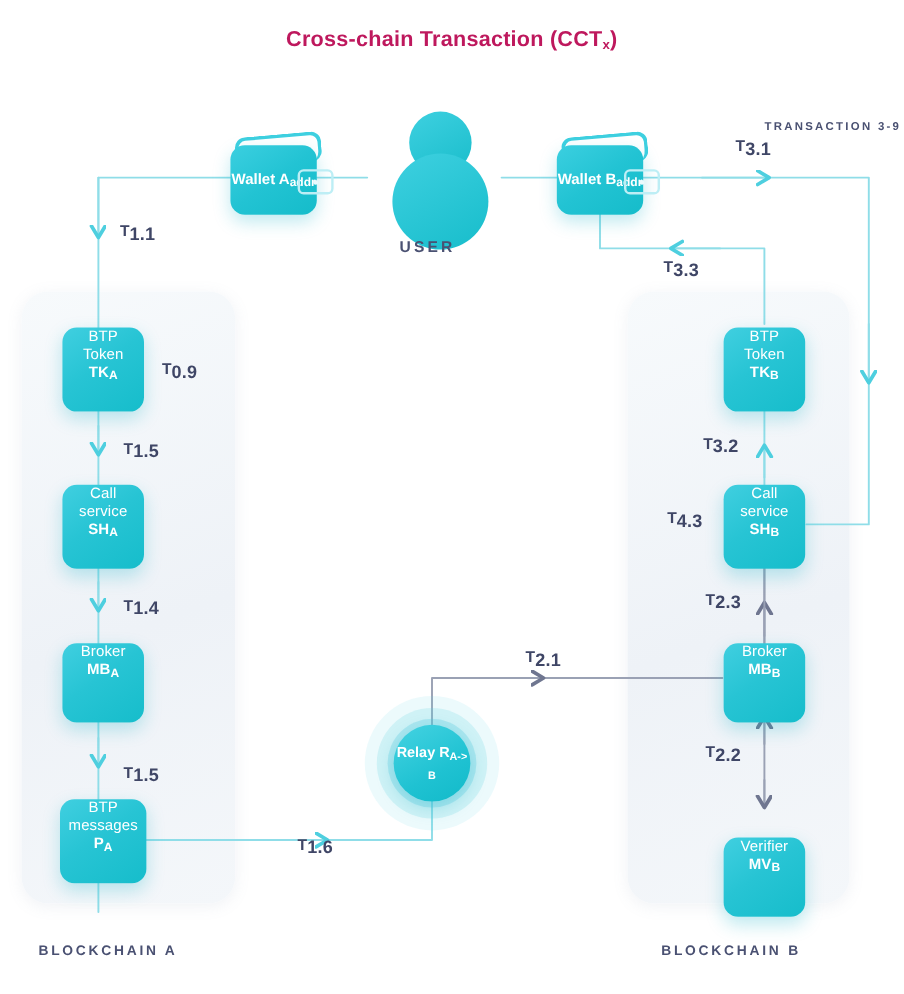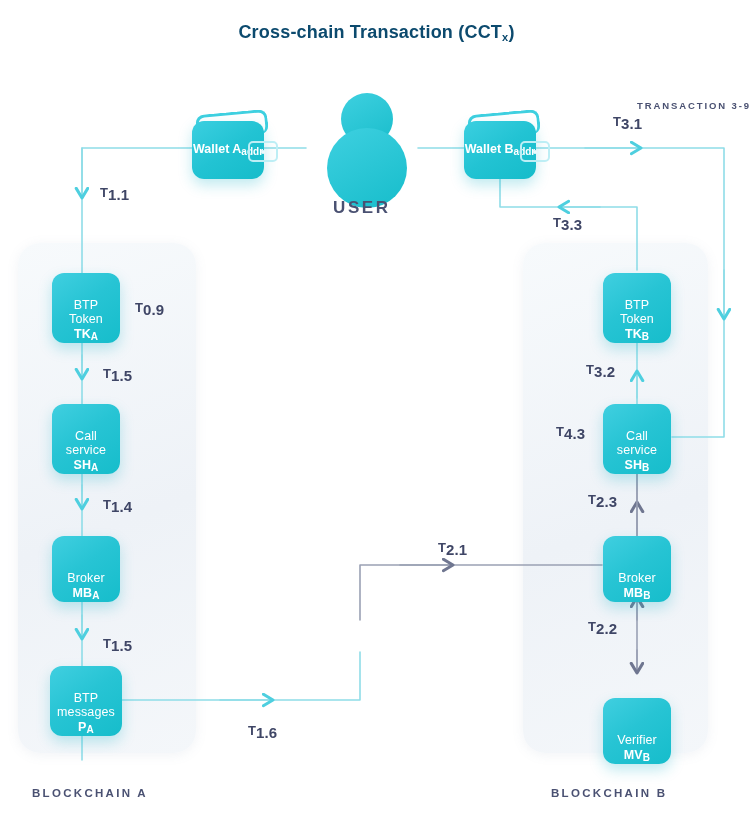--- a/index.html
+++ b/index.html
@@ -9,41 +9,41 @@
     font-family:"Liberation Sans", sans-serif;
     position:relative;
     overflow:hidden;
     color:#3d4466;
   }
   #stage{position:absolute;left:0;top:0;width:753px;height:828px;}
   svg#wires{position:absolute;left:0;top:0;width:753px;height:828px;pointer-events:none;}
 
   .title{
     position:absolute;left:0;top:22px;width:753px;text-align:center;
-    font-size:18px;font-weight:bold;color:#0c4a6e;letter-spacing:.2px;
+    font-size:18px;font-weight:bold;color:#be185d;letter-spacing:.2px;
   }
   .title sub{font-size:11px;font-weight:bold;vertical-align:-3px;}
 
   
   .panel{
     position:absolute;border-radius:22px;
     background:linear-gradient(160deg,#f7fafc 0%,#eef2f7 55%,#f4f7fa 100%);
     box-shadow:0 2px 12px rgba(120,140,170,.10);
   }
   .panel-label{
     position:absolute;font-size:11.5px;font-weight:bold;
     letter-spacing:2.3px;color:#4a5172;white-space:nowrap;
   }
 
   
   .node{
     position:absolute;border-radius:12px;
     background:linear-gradient(145deg,#40cfe0 0%,#27c4d4 45%,#16bdcb 100%);
     box-shadow:0 6px 14px rgba(30,180,200,.28);
-    color:#ffffff;display:flex;align-items:flex-end;justify-content:center;
+    color:#ffffff;display:flex;align-items:flex-start;justify-content:center;
     text-align:center;font-size:12.5px;line-height:1.18;font-weight:bold;
     letter-spacing:.1px;
   }
   .node .lines{display:block;}
   .node .ln{display:block;font-weight:bold;}
   .node .ln.light{font-weight:normal;}
   .node sub{font-size:10px;vertical-align:-2px;}
 
   
   .wallet{
@@ -64,21 +64,21 @@
     border:2px solid #bdeef5;background:transparent;
     display:flex;align-items:center;justify-content:center;
   }
   .wallet-clasp i{width:4px;height:4px;border-radius:50%;background:#eafafd;display:block;}
 
   
   .user-head{position:absolute;width:52px;height:52px;border-radius:50%;
     background:linear-gradient(150deg,#3ed0e0,#19bdcb);}
   .user-body{position:absolute;width:80px;height:80px;border-radius:50%;
     background:linear-gradient(150deg,#3ed0e0,#17bdcb);}
-  .user-label{position:absolute;font-size:17px;font-weight:bold;
+  .user-label{position:absolute;font-size:13px;font-weight:bold;
     letter-spacing:2.6px;color:#4a5172;}
 
   
   .ring{position:absolute;border-radius:50%;}
   .relay-core{
     position:absolute;width:64px;height:64px;border-radius:50%;
     background:linear-gradient(150deg,#45d3e2 0%,#1fc2d2 60%,#12bac9 100%);
     color:#fff;display:flex;align-items:center;justify-content:center;
     text-align:center;font-size:12px;font-weight:bold;line-height:1.2;
     box-shadow:0 5px 14px rgba(30,180,200,.30);
@@ -249,39 +249,50 @@
     </span>
   </div>
 
   <div class="node" style="left:603px;top:669px;width:68px;height:66px;margin-top:29px;">
     <span class="lines">
       <span class="ln light">Verifier</span>
       <span class="ln"><span>MV</span><sub>B</sub></span>
     </span>
   </div>
 
+  <div style="position:absolute;left:304px;top:580px;width:112px;height:112px;">
+    <div class="ring" style="left:0;top:0;width:112px;height:112px;background:rgba(110,214,230,.13);"></div>
+    <div class="ring" style="left:10px;top:10px;width:92px;height:92px;background:rgba(95,208,226,.20);"></div>
+    <div class="ring" style="left:19px;top:19px;width:74px;height:74px;background:rgba(80,202,222,.28);"></div>
+    <div class="relay-core" style="left:24px;top:24px;">
+      <span class="lines">
+        <span class="ln light">Relay</span>
+        <span class="ln"><span>R</span><sub>A-&gt; B</sub></span>
+      </span>
+    </div>
+  </div>
 
   <div class="caps-label" style="left:637px;top:100px;">TRANSACTION 3-9</div>
 
   <div class="elabel" style="left:100px;top:185px;">
     <span>T</span><sub>1.1</sub>
   </div>
   <div class="elabel" style="left:135px;top:300px;">
     <span>T</span><sub>0.9</sub>
   </div>
   <div class="elabel" style="left:103px;top:366px;">
     <span>T</span><sub>1.5</sub>
   </div>
   <div class="elabel" style="left:103px;top:497px;">
     <span>T</span><sub>1.4</sub>
   </div>
   <div class="elabel" style="left:103px;top:636px;">
     <span>T</span><sub>1.5</sub>
   </div>
-  <div class="elabel" style="left:248px;top:723px;text-align:right;">
+  <div class="elabel" style="left:248px;top:696px;text-align:right;">
     <span>T</span><sub>1.6</sub>
   </div>
   <div class="elabel" style="left:438px;top:540px;">
     <span>T</span><sub>2.1</sub>
   </div>
   <div class="elabel" style="left:588px;top:619px;">
     <span>T</span><sub>2.2</sub>
   </div>
   <div class="elabel" style="left:588px;top:492px;">
     <span>T</span><sub>2.3</sub>

